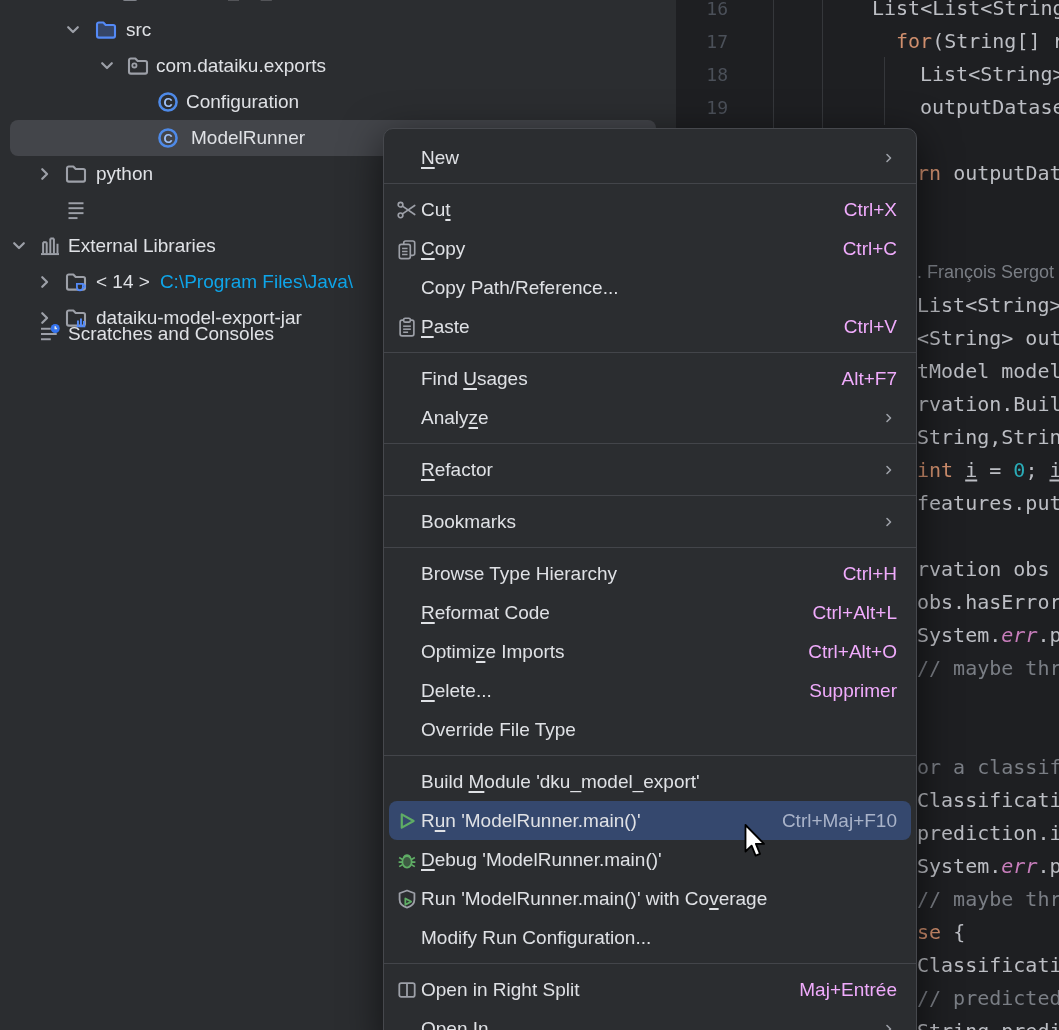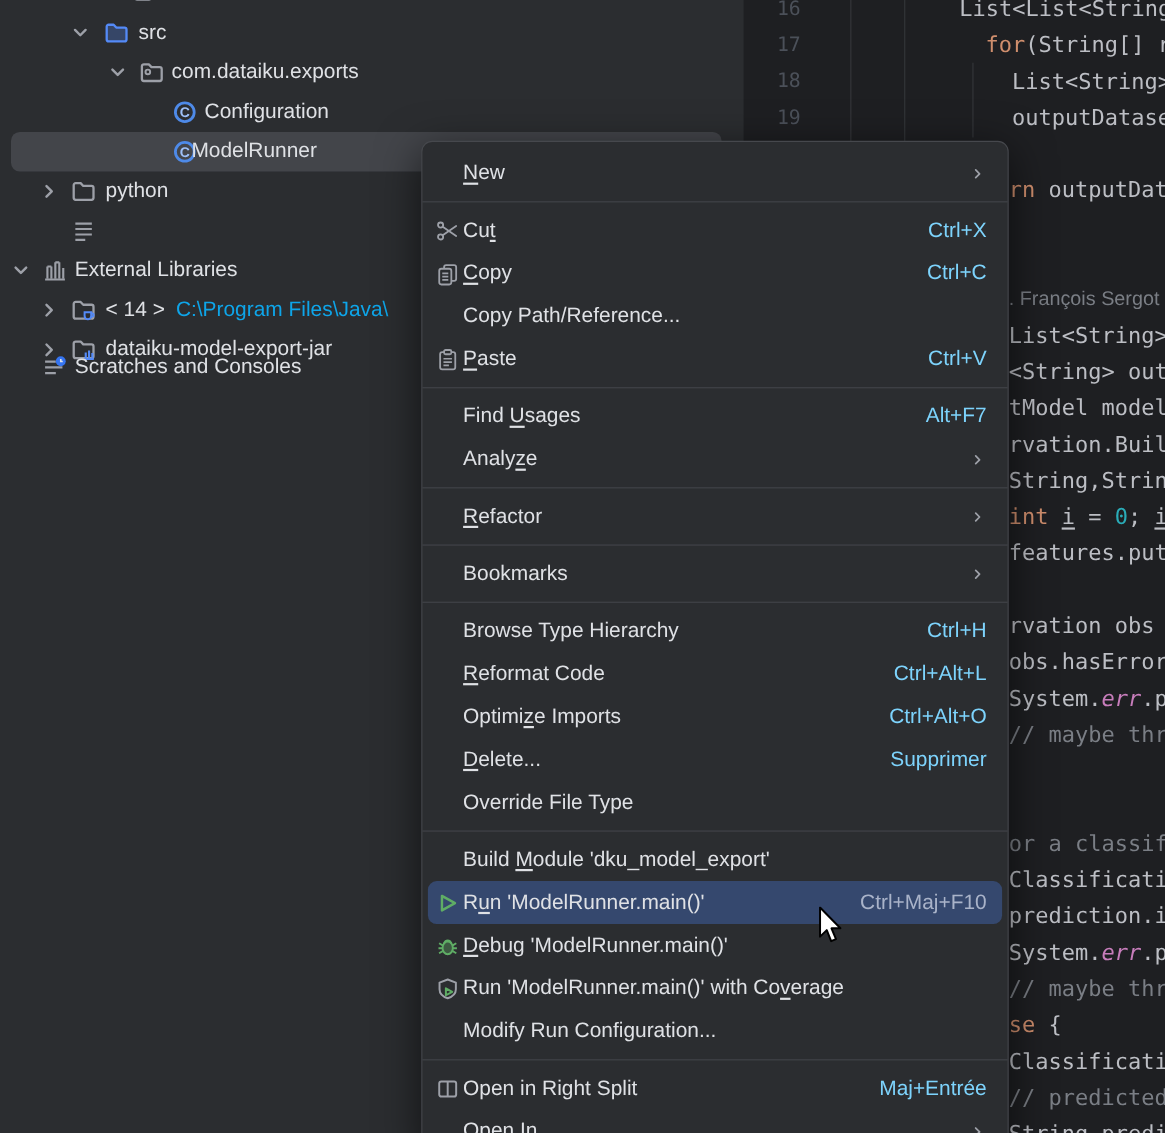--- a/index.html
+++ b/index.html
@@ -31,21 +31,21 @@
                 border:1px solid #46484d;border-radius:10px;box-sizing:border-box;
                 box-shadow:0 10px 40px rgba(0,0,0,.6);padding-top:9px;}
   .menu-sep{height:13px;position:relative;}
   .menu-sep::after{content:"";position:absolute;left:0;right:0;top:6px;height:1px;background:#43454a;}
   .menu-item{position:relative;height:39px;display:flex;align-items:center;margin:0 5px;border-radius:8px;
              padding-left:32px;padding-right:14px;}
   .menu-item.hl{background:#35486E;}
   .menu-icon{position:absolute;left:7px;top:50%;transform:translateY(-50%);width:22px;height:22px;}
   .menu-label{font-size:19px;color:#dfe1e5;white-space:pre;}
   .menu-label .mn{text-decoration:underline;text-underline-offset:3px;text-decoration-thickness:1.5px;}
-  .menu-shortcut{margin-left:auto;font-size:19px;color:#7dd3fc;white-space:pre;}
+  .menu-shortcut{margin-left:auto;font-size:19px;color:#f0abfc;white-space:pre;}
   .menu-item.hl .menu-shortcut{color:#a9b3c9;}
   .menu-arrow{margin-left:auto;width:16px;height:16px;}
   
   .mouse-cursor{position:absolute;z-index:50;}
   .context-menu{z-index:20;}
 </style>
 </head>
 <body>
 
 <div class="app">
@@ -105,21 +105,21 @@
         </div>
       </div>
       <div class="tree-row" style="top: 120px;">
         <div class="sel-pill"></div>
         <div class="tree-cell" style="left: 156px;">
           <svg width="24" height="24" viewBox="0 0 16 16">
             <circle cx="8" cy="8" r="5.7" fill="none" stroke="#4e8ae8" stroke-width="1.7"></circle>
             <text x="8" y="11" text-anchor="middle" font-family="Liberation Sans,sans-serif" font-size="8.5" font-weight="bold" fill="#9ec0f8">C</text>
           </svg>
         </div>
-        <div class="tree-cell" style="left: 174px;">
+        <div class="tree-cell" style="left: 191px;">
           <span class="tree-label">ModelRunner</span>
         </div>
       </div>
       <div class="tree-row" style="top: 156px;">
         <div class="tree-cell" style="left: 34px;">
           <svg width="22" height="22" viewBox="0 0 16 16">
             <polyline points="6,4.5 9.5,8 6,11.5" fill="none" stroke="#9da0a8" stroke-width="1.6" stroke-linecap="round" stroke-linejoin="round"></polyline>
           </svg>
         </div>
         <div class="tree-cell" style="left: 64px;">

